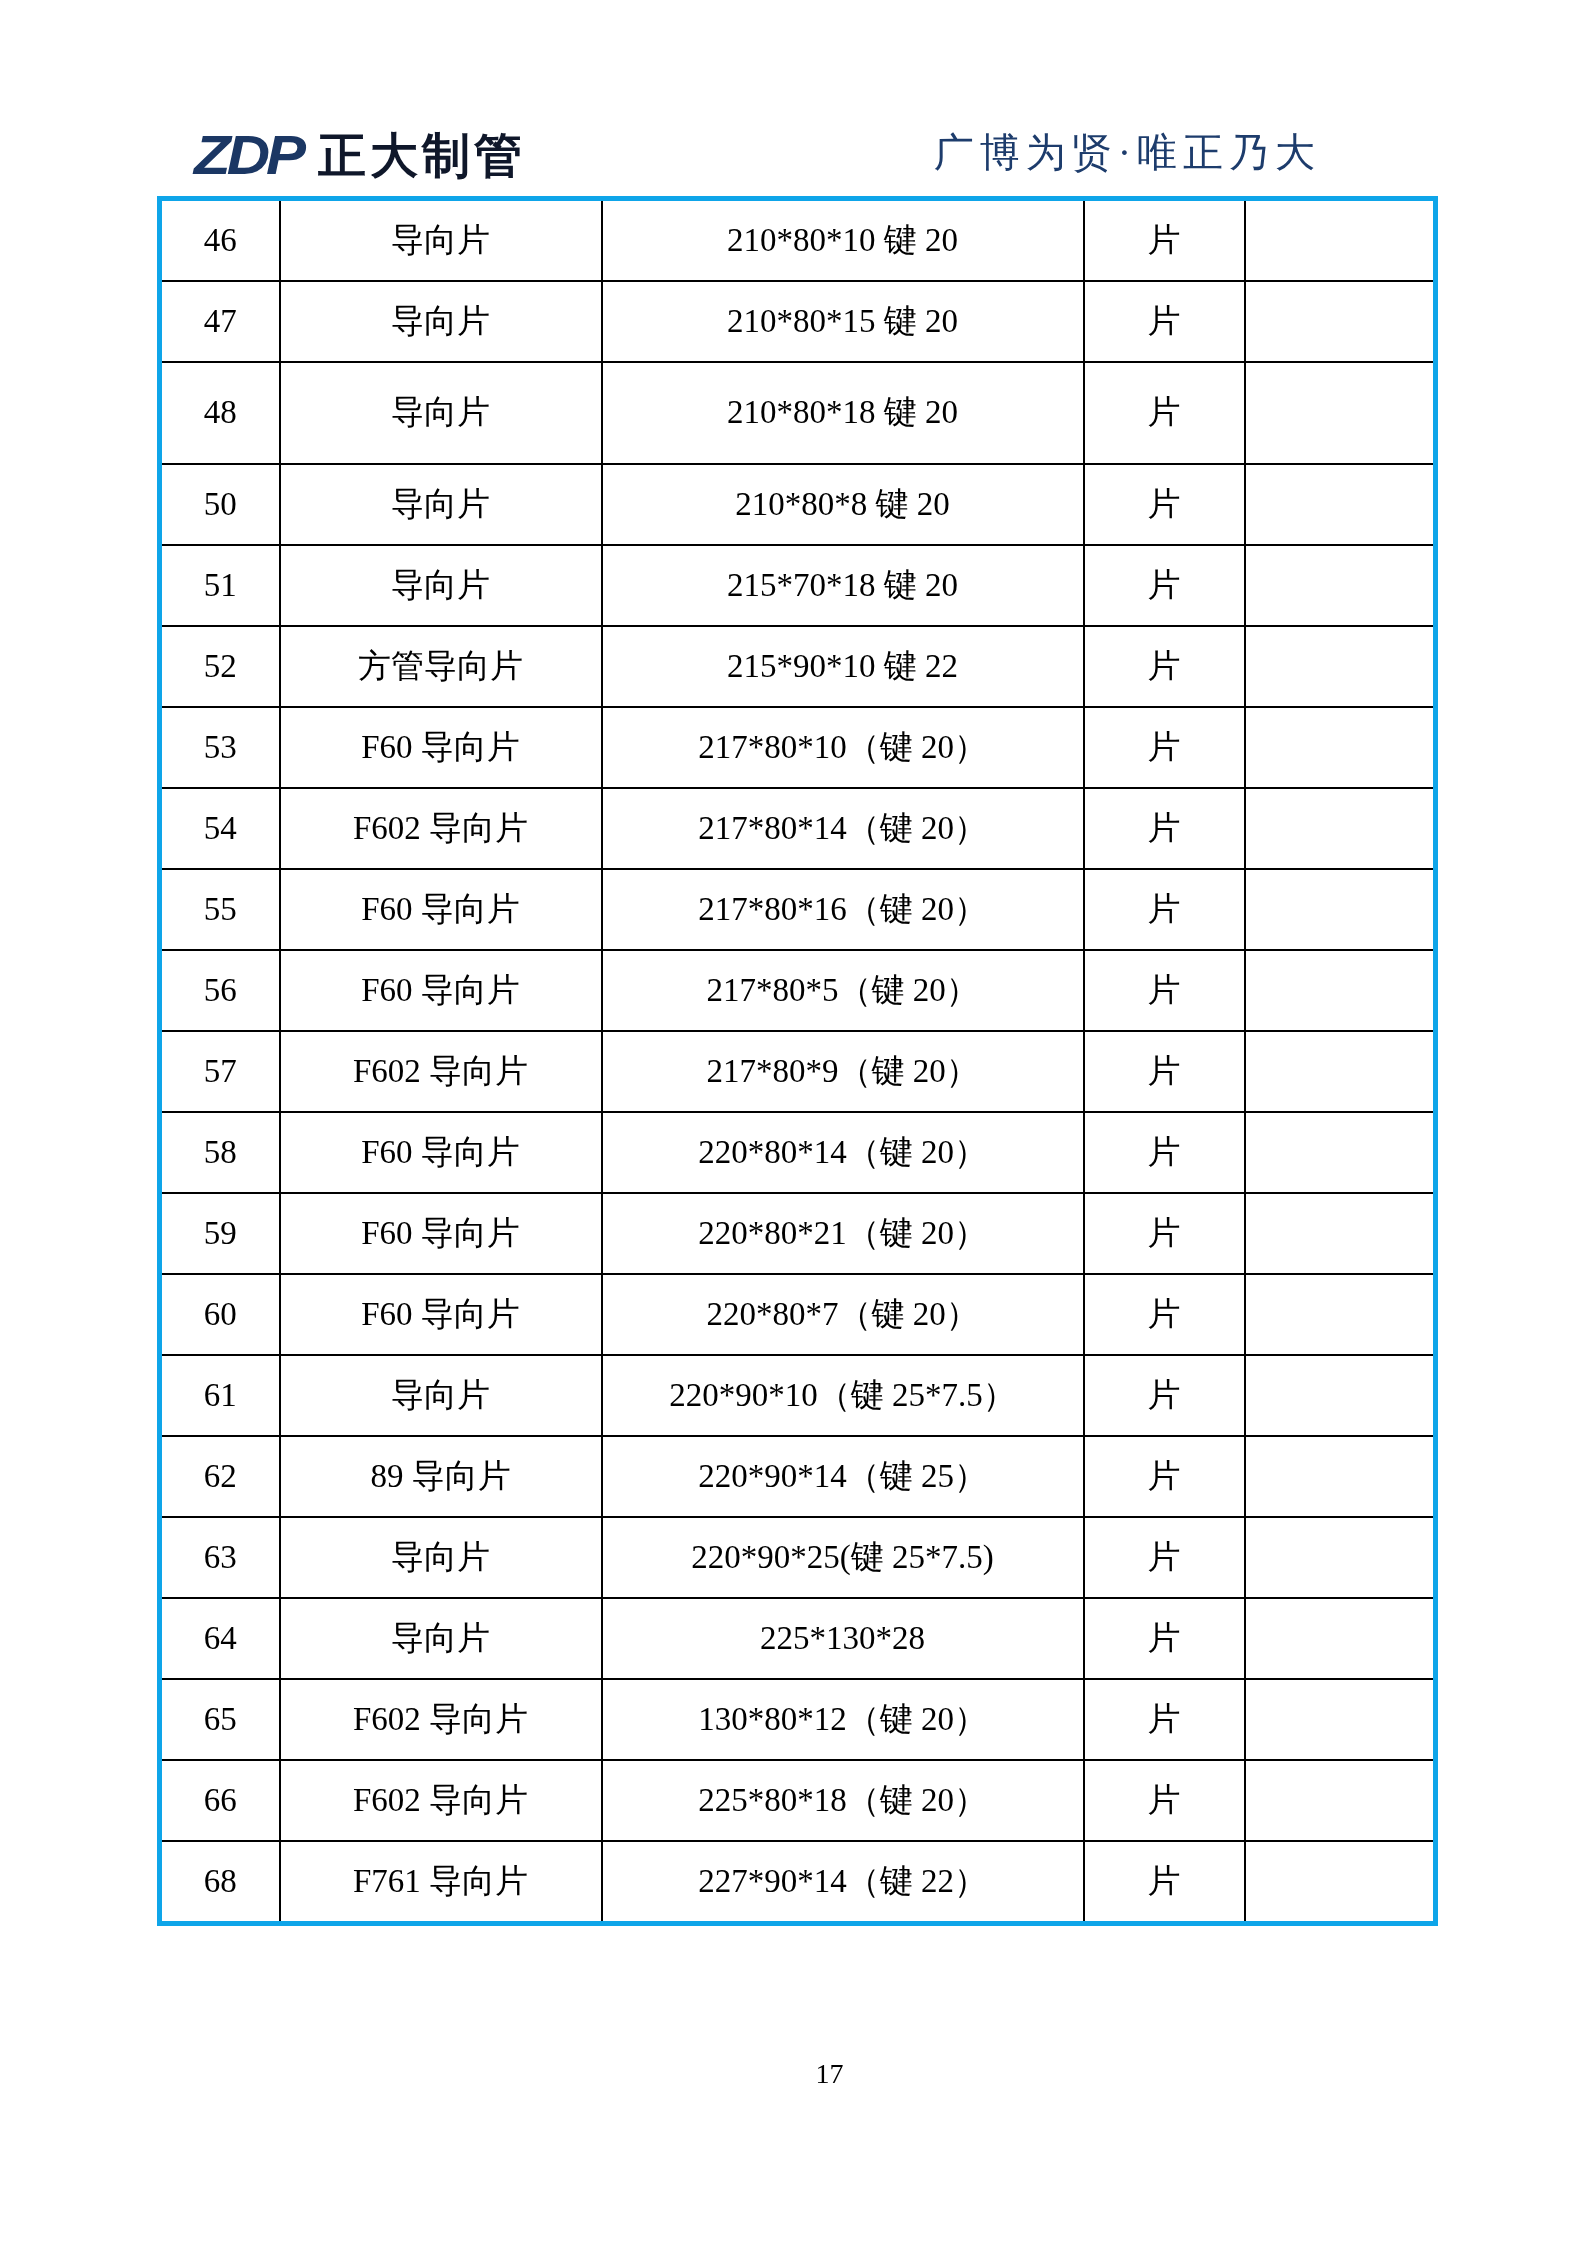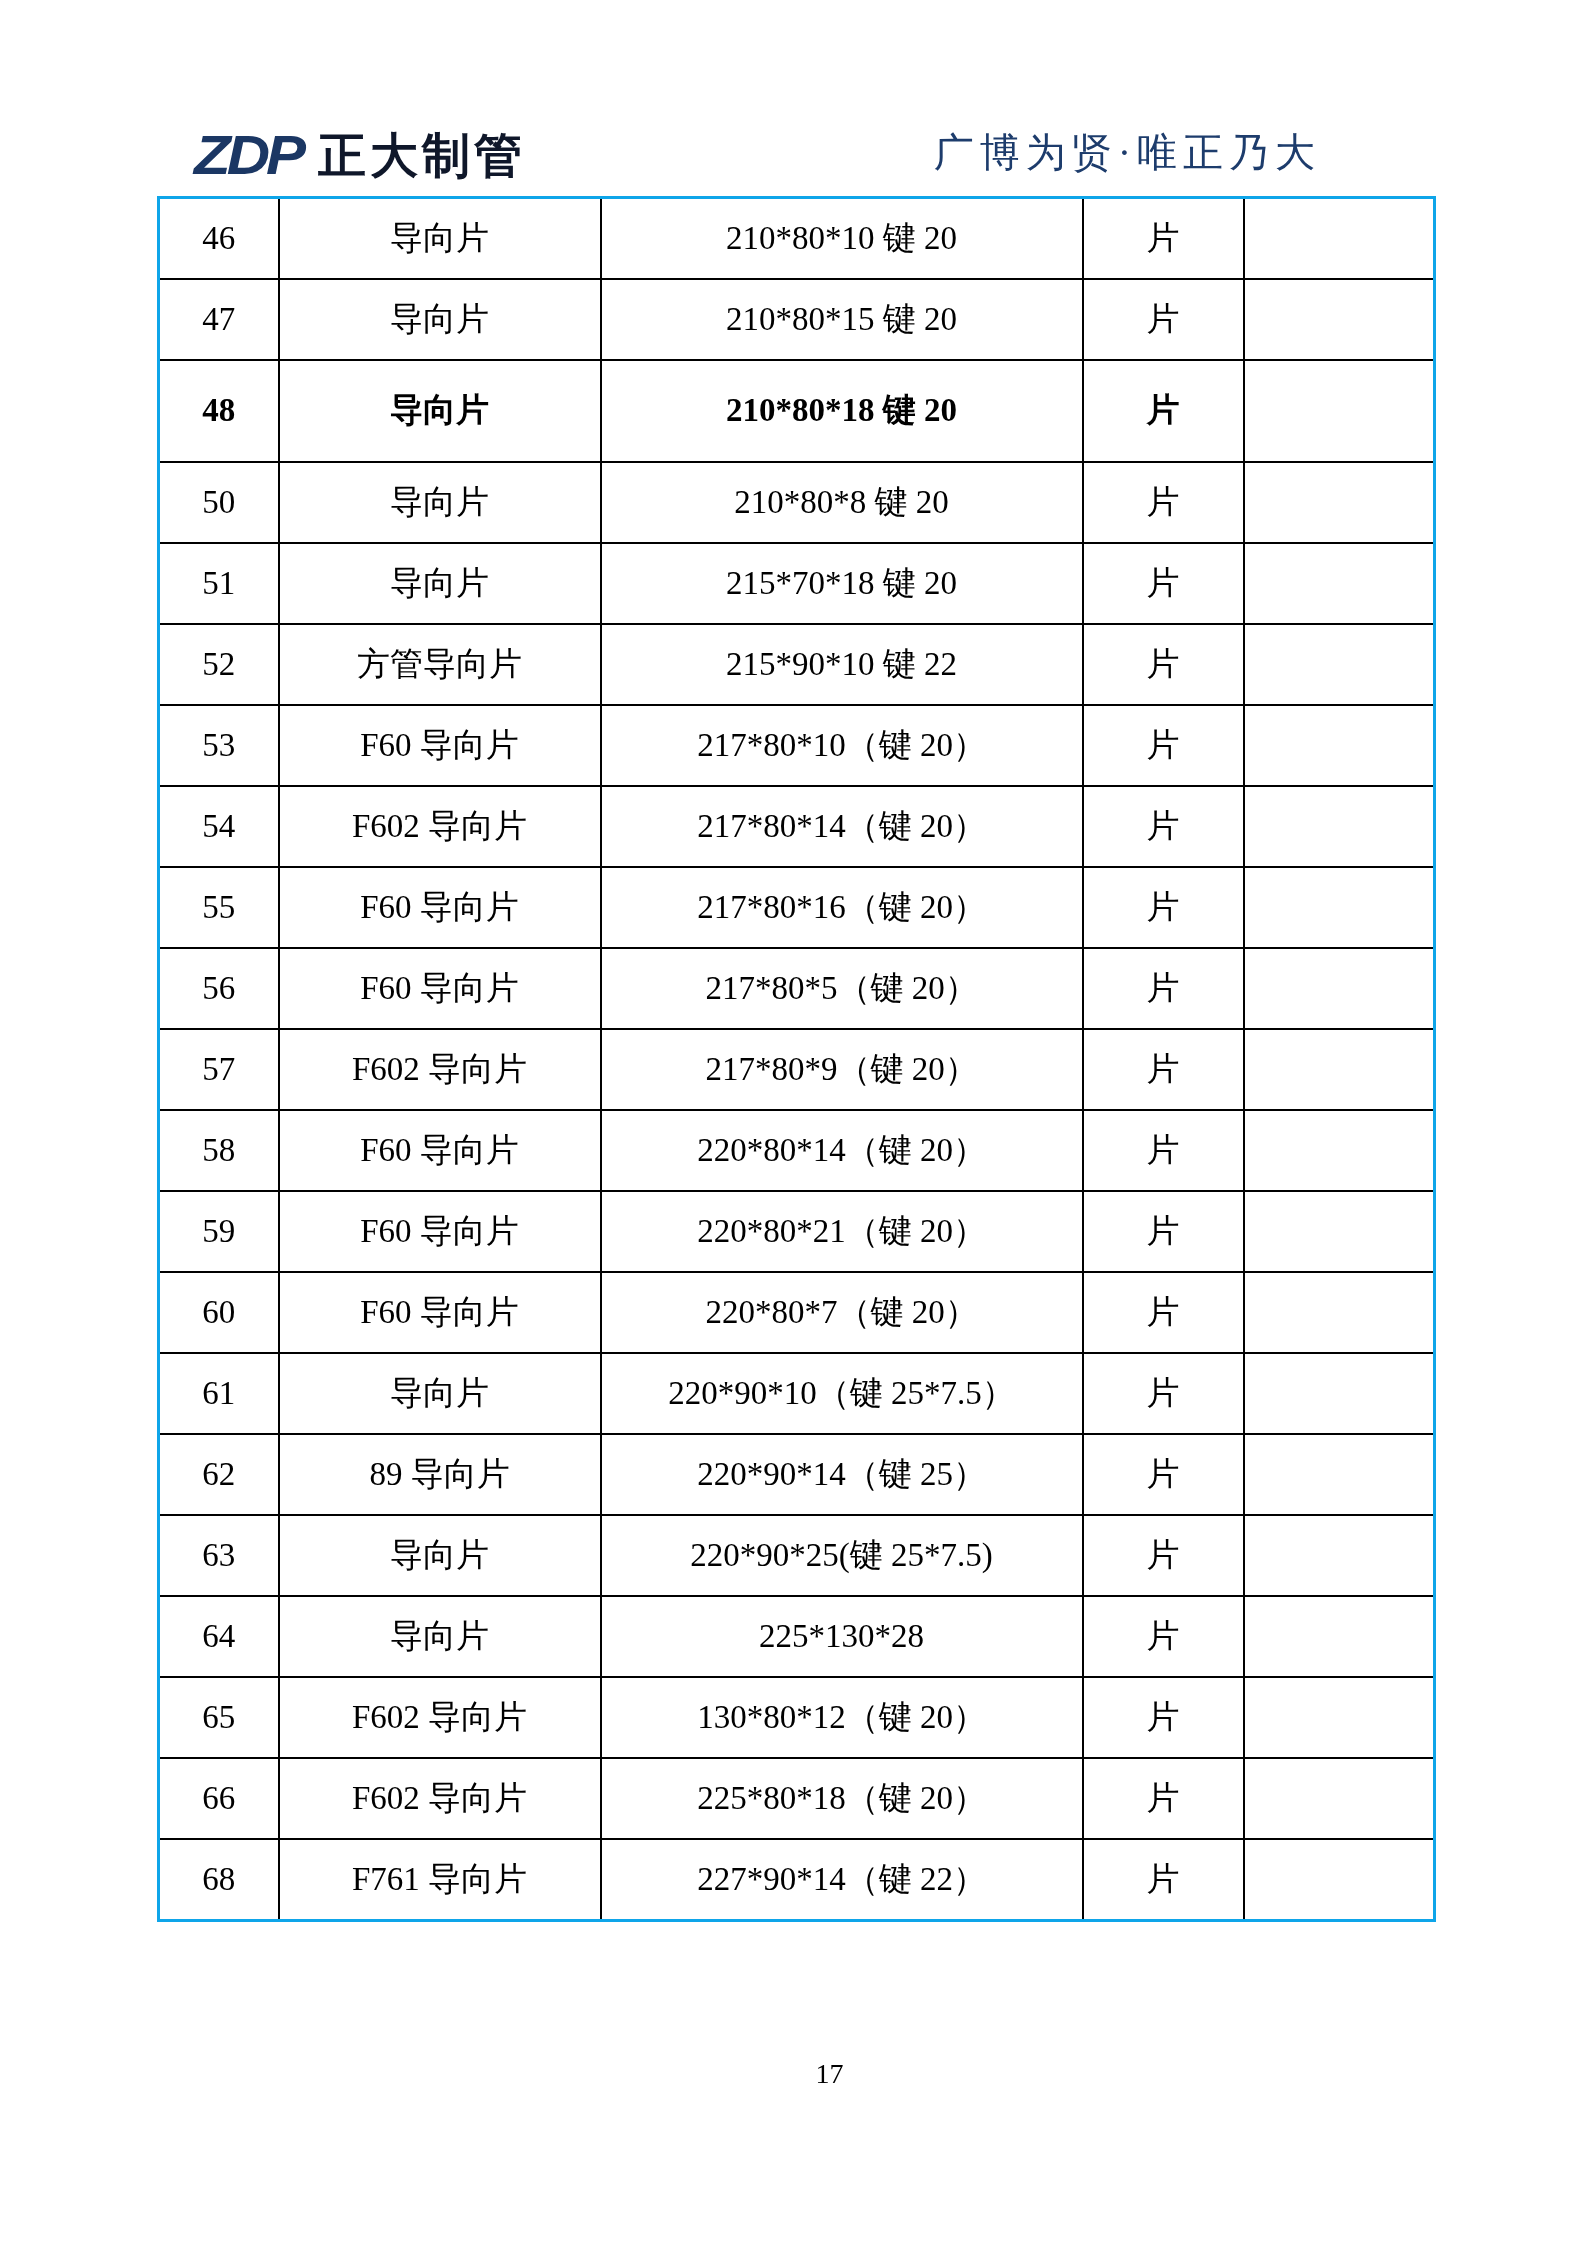--- a/index.html
+++ b/index.html
@@ -55,35 +55,35 @@
   }
 
   
   .parts-table {
     position: absolute;
     left: 157px;
     top: 196px;
     width: 1276px;
     border-collapse: collapse;
     table-layout: fixed;
-    border: 3px solid #0ea5e9;
+    border: 5px solid #0ea5e9;
   }
   .parts-table td {
     border: 2px solid #000000;
     text-align: center;
     vertical-align: middle;
     font-size: 33px;
     line-height: 1.2;
     padding: 0;
     height: 79px;
     overflow: hidden;
     white-space: nowrap;
   }
   
-  .parts-table tr:nth-child(3) td { height: 100px; font-weight: bold; }
+  .parts-table tr:nth-child(3) td { height: 100px; }
 
   
   .page-number {
     position: absolute;
     top: 2058px;
     left: 0;
     width: 1587px;
     text-align: center;
     font-size: 28px;
     color: #000000;

